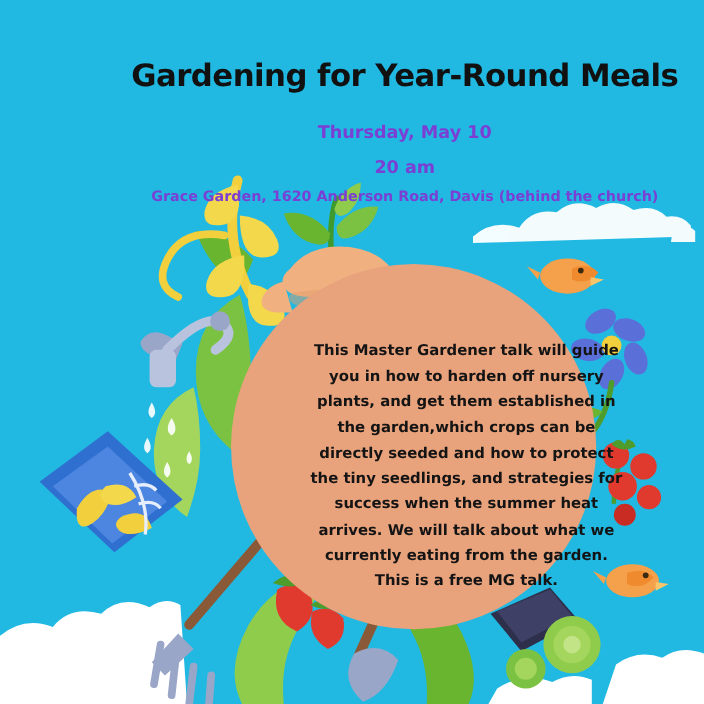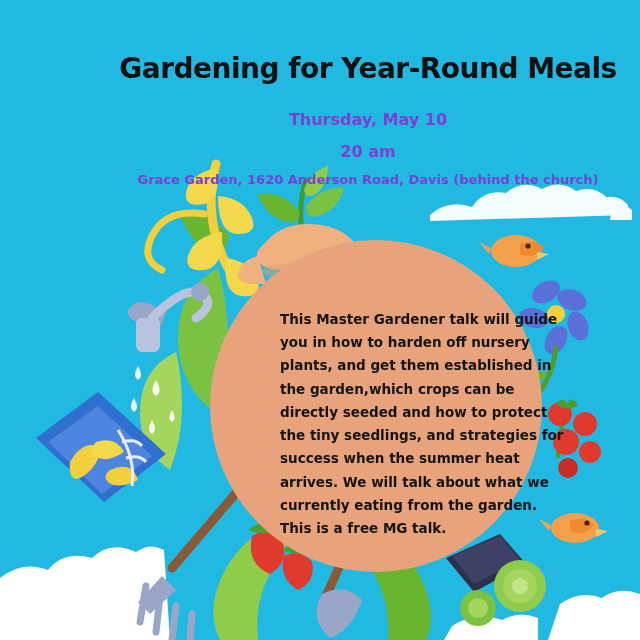--- a/index.html
+++ b/index.html
@@ -64,20 +64,21 @@
   }
   .date-line { top: 110px; }
   .time-line { top: 142px; }
   .place-line { top: 172px; font-size: 13px; }
 
   .body-copy {
     position: absolute;
     top: 308px;
     left: 232px;
     width: 288px;
+    text-align: center;
     font-family: "DejaVu Sans", sans-serif;
     font-weight: bold;
     font-size: 13.5px;
     line-height: 1.72;
     color: #141414;
   }
 </style>
 </head>
 <body>
 

